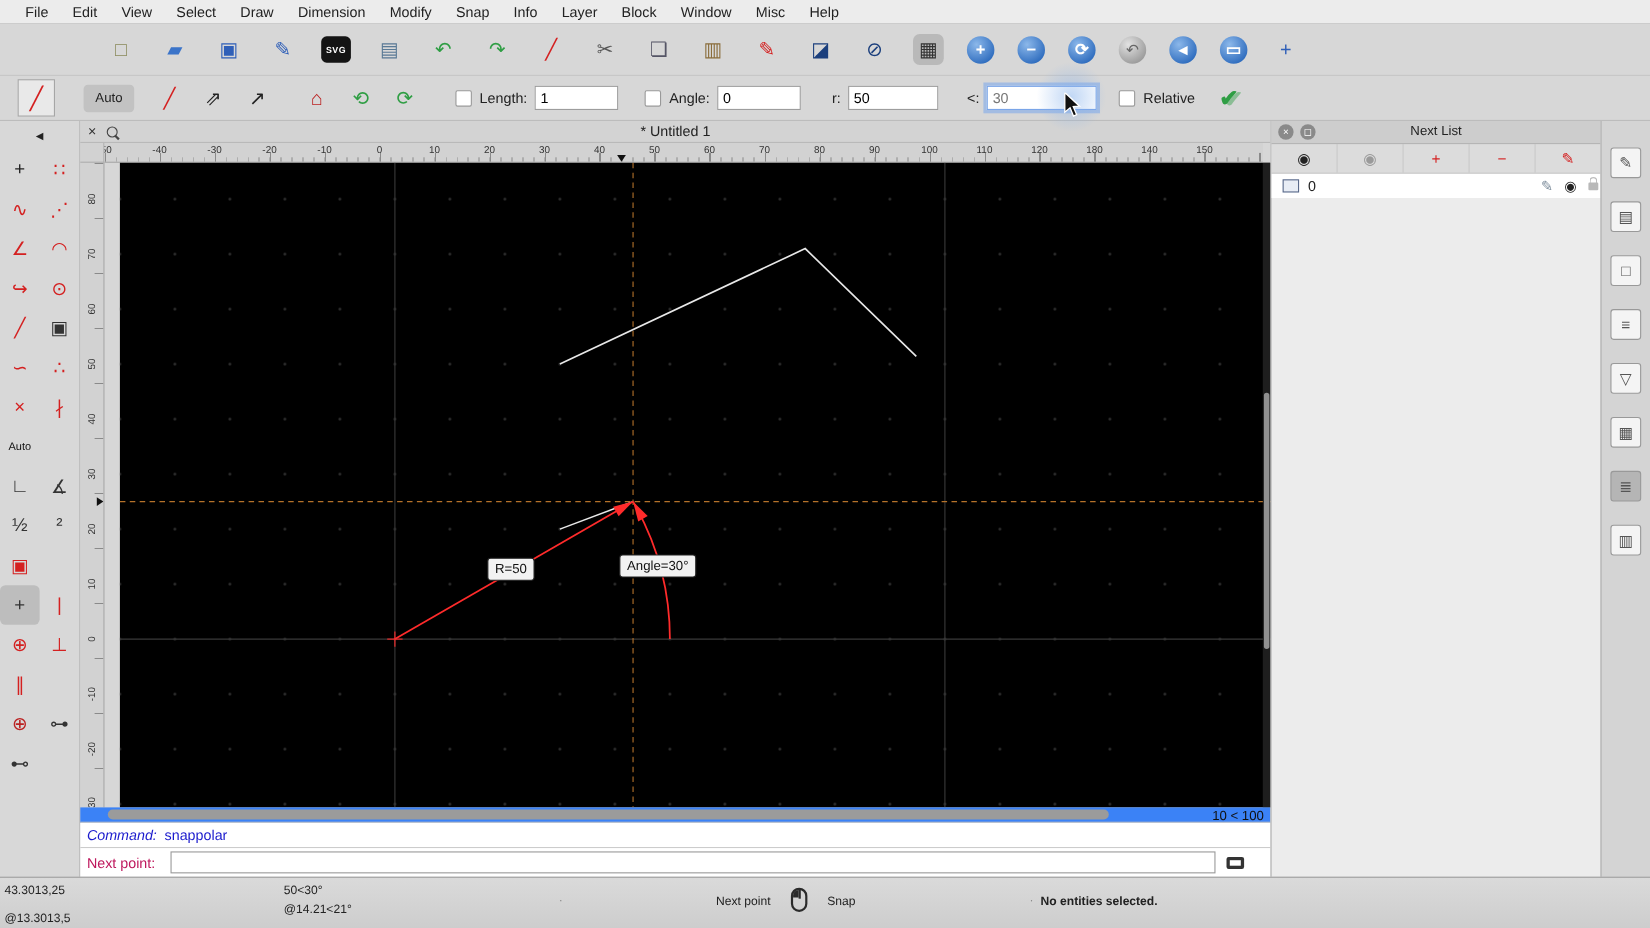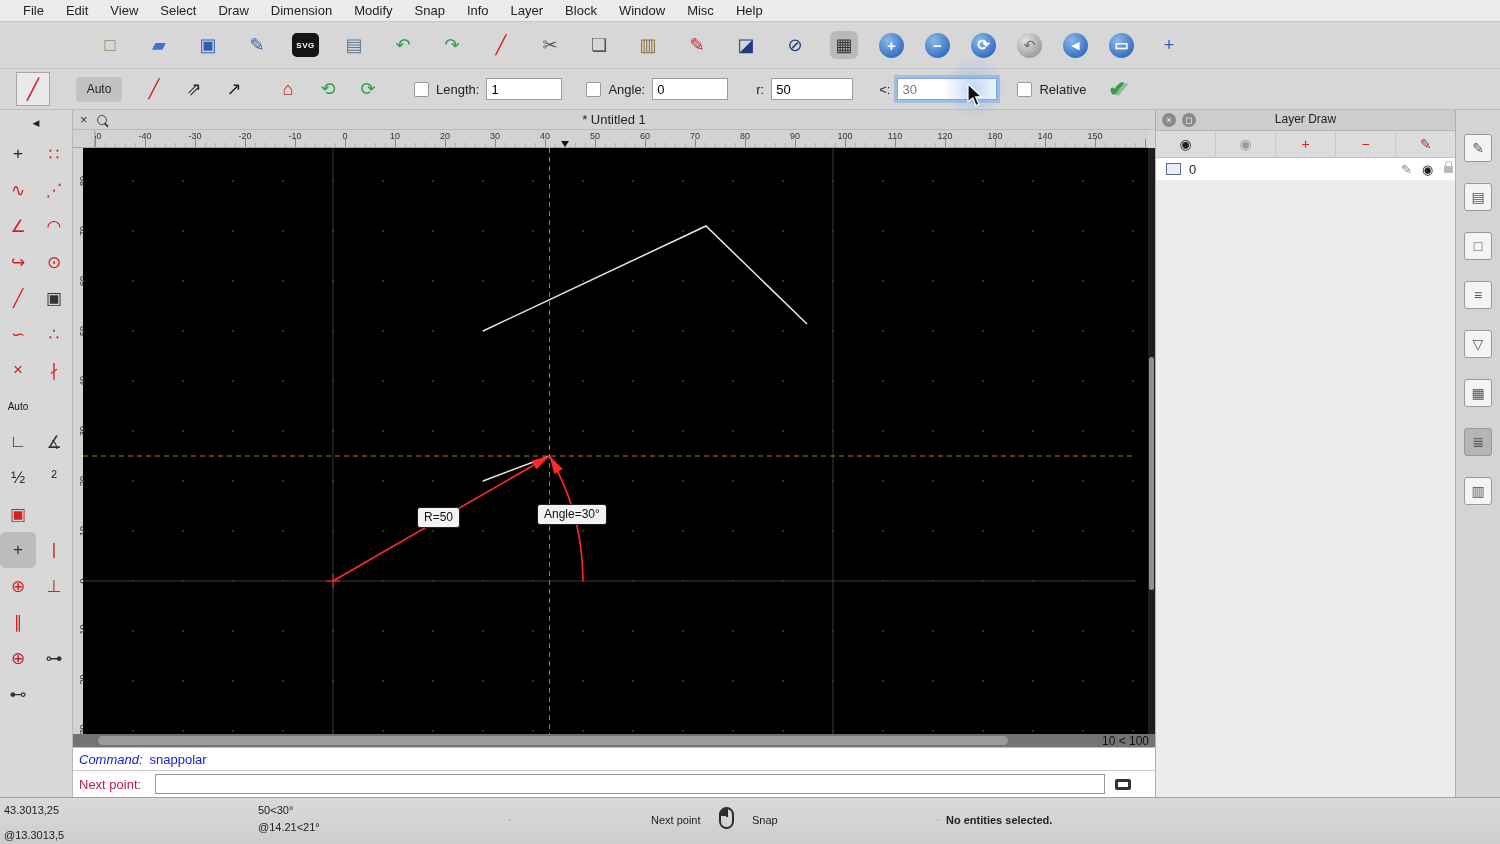--- a/index.html
+++ b/index.html
@@ -71,30 +71,30 @@
              border-right:4px solid transparent;border-top:6px solid #111}
   #ruler-left{left:73px;top:148px;width:22px;height:586px;background:#d2d2d2;border-right:1px solid #a9a9a9;
              overflow:hidden;box-sizing:border-box;
              background-image:repeating-linear-gradient(to bottom,#8a8a8a 0 1px,transparent 1px 50px);
              background-size:8px 100%;background-position:right top;background-repeat:no-repeat}
   .rlabv{position:absolute;left:0;width:20px;text-align:center;font-size:9px;color:#333;transform:rotate(-90deg)}
   #ruler-left-marker{position:absolute;right:0;top:304px;width:0;height:0;border-top:4px solid transparent;
              border-bottom:4px solid transparent;border-left:6px solid #111}
 
   
-  #canvas{left:83px;top:148px;width:1154px;height:586px;background-color:#000;
+  #canvas{left:109px;top:148px;width:1154px;height:586px;background-color:#000;
           background-image:radial-gradient(circle,#2f2f2f 1px,transparent 1.4px);
           background-size:50px 50px;background-position:-25px 8px}
   .cad-label{position:absolute;background:#f2f2f2;border:1px solid #222;border-radius:3px;font-size:12px;
           color:#111;padding:1px 6px;line-height:17px;white-space:nowrap}
   #vscroll{left:1148px;top:148px;width:7px;height:586px;background:#1e1e1e}
   #vthumb{position:absolute;left:1px;top:209px;width:5px;height:233px;background:#909090;border-radius:3px}
 
   
-  #hscroll{left:73px;top:734px;width:1082px;height:14px;background:#737373;border-bottom:1px solid #bdbdbd;box-sizing:border-box}
+  #hscroll{left:73px;top:734px;width:1082px;height:14px;background:#3b82f6;border-bottom:1px solid #bdbdbd;box-sizing:border-box}
   #hthumb{position:absolute;left:25px;top:2px;width:910px;height:9px;background:#9b9b9b;border-radius:5px}
   #grid-status{position:absolute;right:6px;top:0;font-size:12px;color:#111;line-height:14px}
 
   
   #cmd-history{left:73px;top:748px;width:1082px;height:23px;background:#fff;border-bottom:1px solid #ccc;
                box-sizing:border-box;font-size:13px;display:flex;align-items:center;padding-left:6px}
   #cmd-prefix{color:#1a1acd;font-style:italic}
   #cmd-text{color:#1a1acd;margin-left:7px}
   #cmd-prompt{left:73px;top:771px;width:1082px;height:26px;background:#fff;display:flex;align-items:center;
               padding-left:6px;box-sizing:border-box}
@@ -414,21 +414,21 @@
 <div class="abs" id="cmd-prompt">
   <span id="prompt-label">Next point:</span>
   <input id="cmd-input" value="" style="">
   <div id="cmd-expand"></div>
 </div>
 
 <div class="abs" id="layer-panel">
   <div id="layer-header">
     <span class="circ-btn" style="left:6px">×</span>
     <span class="circ-btn" style="left:26px">◻</span>
-    <div id="layer-title">Layer Draw</div>
+    <div id="layer-title">Next List</div>
   </div>
   <div id="layer-toolbar">
       <div class="ltool" style="color: rgb(34, 34, 34);">◉</div>
       <div class="ltool" style="color: rgb(154, 154, 154);">◉</div>
       <div class="ltool" style="color: rgb(212, 32, 32);">+</div>
       <div class="ltool" style="color: rgb(212, 32, 32);">−</div>
       <div class="ltool" style="color: rgb(212, 32, 32);">✎</div>
     </div>
   <div id="layer-row">
     <span id="layer-swatch"></span>

